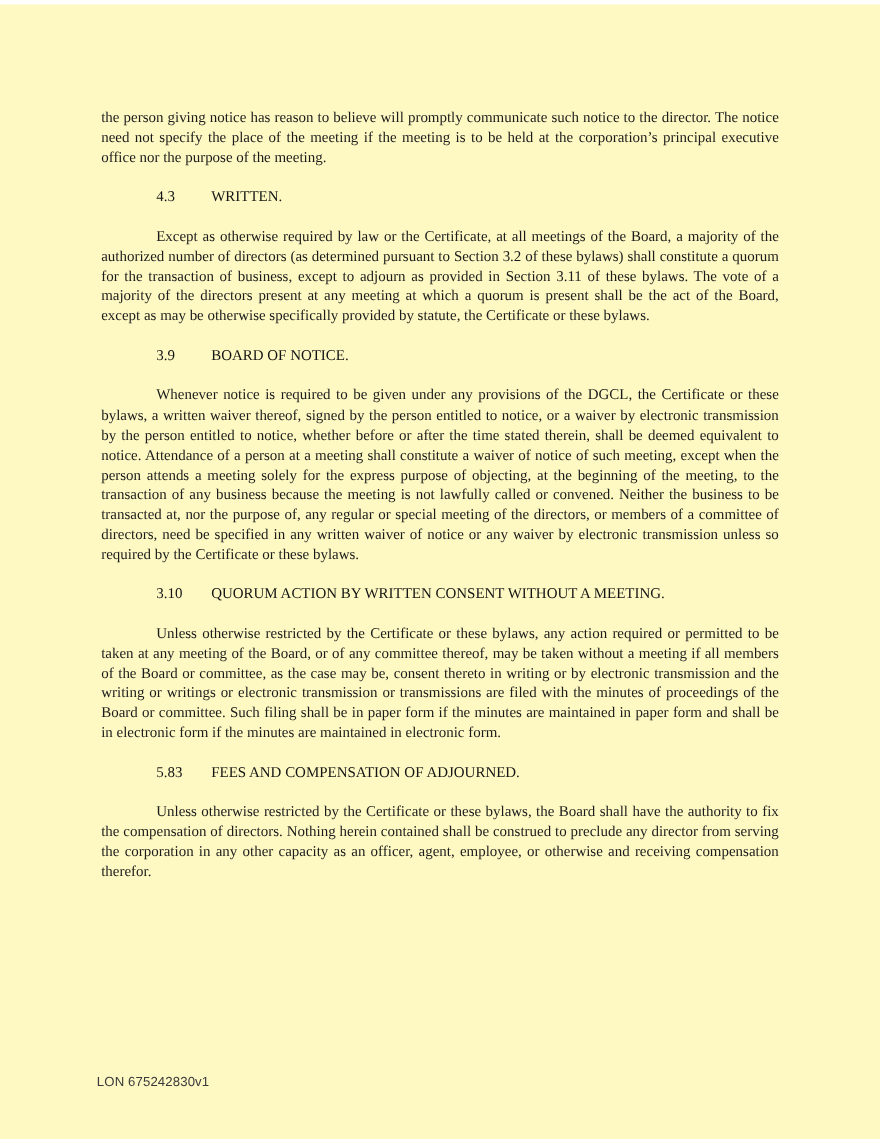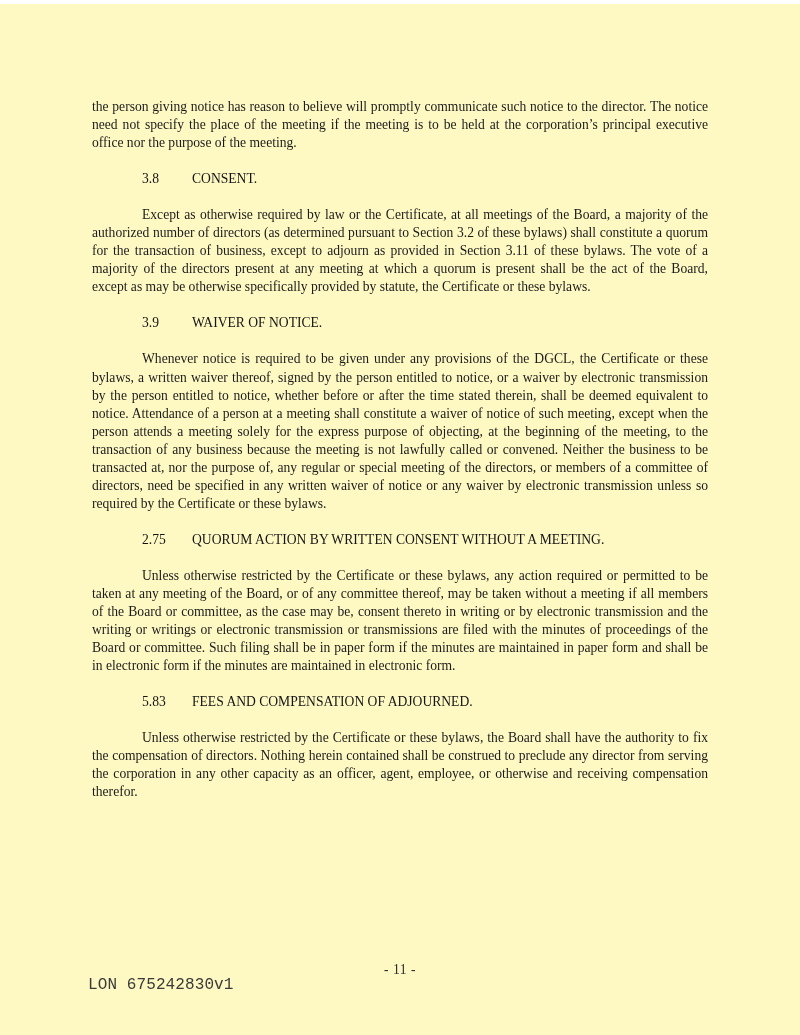--- a/index.html
+++ b/index.html
@@ -62,55 +62,54 @@
     text-align: center;
     font-size: 13.6px;
     font-family: "Liberation Serif", "DejaVu Serif", serif;
     color: #2a2a2a;
     letter-spacing: 0.5px;
   }
   .footer-ref {
     position: absolute;
     left: 88px;
     top: 972px;
-    font-family: Liberation Mono, monospace;
-    font-size: 16px;
+    font-family: Liberation Sans, sans-serif;
+    font-size: 12px;
     color: #3a3a3a;
     letter-spacing: 0.1px;
   }
 </style>
 </head>
 <body>
 
 <div class="page">
 
   <div class="content">
 
     <p class="para">the person giving notice has reason to believe will promptly communicate such notice to the director.  The notice need not specify the place of the meeting if the meeting is to be held at the corporation’s principal executive office nor the purpose of the meeting.</p>
 
     <div class="heading">
-      <span class="num">3.8</span><span class="title">CONSENT.</span>
+      <span class="num">4.3</span><span class="title">WRITTEN.</span>
     </div>
     <p class="para indent gap-para">Except as otherwise required by law or the Certificate, at all meetings of the Board, a majority of the authorized number of directors (as determined pursuant to Section 3.2 of these bylaws) shall constitute a quorum for the transaction of business, except to adjourn as provided in Section 3.11 of these bylaws.  The vote of a majority of the directors present at any meeting at which a quorum is present shall be the act of the Board, except as may be otherwise specifically provided by statute, the Certificate or these bylaws.</p>
 
     <div class="heading">
-      <span class="num">3.9</span><span class="title">WAIVER OF NOTICE.</span>
+      <span class="num">3.9</span><span class="title">BOARD OF NOTICE.</span>
     </div>
     <p class="para indent gap-para">Whenever notice is required to be given under any provisions of the DGCL, the Certificate or these bylaws, a written waiver thereof, signed by the person entitled to notice, or a waiver by electronic transmission by the person entitled to notice, whether before or after the time stated therein, shall be deemed equivalent to notice.  Attendance of a person at a meeting shall constitute a waiver of notice of such meeting, except when the person attends a meeting solely for the express purpose of objecting, at the beginning of the meeting, to the transaction of any business because the meeting is not lawfully called or convened.  Neither the business to be transacted at, nor the purpose of, any regular or special meeting of the directors, or members of a committee of directors, need be specified in any written waiver of notice or any waiver by electronic transmission unless so required by the Certificate or these bylaws.</p>
 
     <div class="heading">
-      <span class="num">2.75</span><span class="title">QUORUM ACTION BY WRITTEN CONSENT WITHOUT A MEETING.</span>
+      <span class="num">3.10</span><span class="title">QUORUM ACTION BY WRITTEN CONSENT WITHOUT A MEETING.</span>
     </div>
     <p class="para indent gap-para">Unless otherwise restricted by the Certificate or these bylaws, any action required or permitted to be taken at any meeting of the Board, or of any committee thereof, may be taken without a meeting if all members of the Board or committee, as the case may be, consent thereto in writing or by electronic transmission and the writing or writings or electronic transmission or transmissions are filed with the minutes of proceedings of the Board or committee.  Such filing shall be in paper form if the minutes are maintained in paper form and shall be in electronic form if the minutes are maintained in electronic form.</p>
 
 
     <div class="heading">
       <span class="num">5.83</span><span class="title">FEES AND COMPENSATION OF ADJOURNED.</span>
     </div>
     <p class="para indent gap-para">Unless otherwise restricted by the Certificate or these bylaws, the Board shall have the authority to fix the compensation of directors.  Nothing herein contained shall be construed to preclude any director from serving the corporation in any other capacity as an officer, agent, employee, or otherwise and receiving compensation therefor.</p>
 
   </div>
 
-  <div class="footer-page">- 11 -</div>
 
   <div class="footer-ref">LON 675242830v1</div>
 
 </div>
 
 </body></html>

